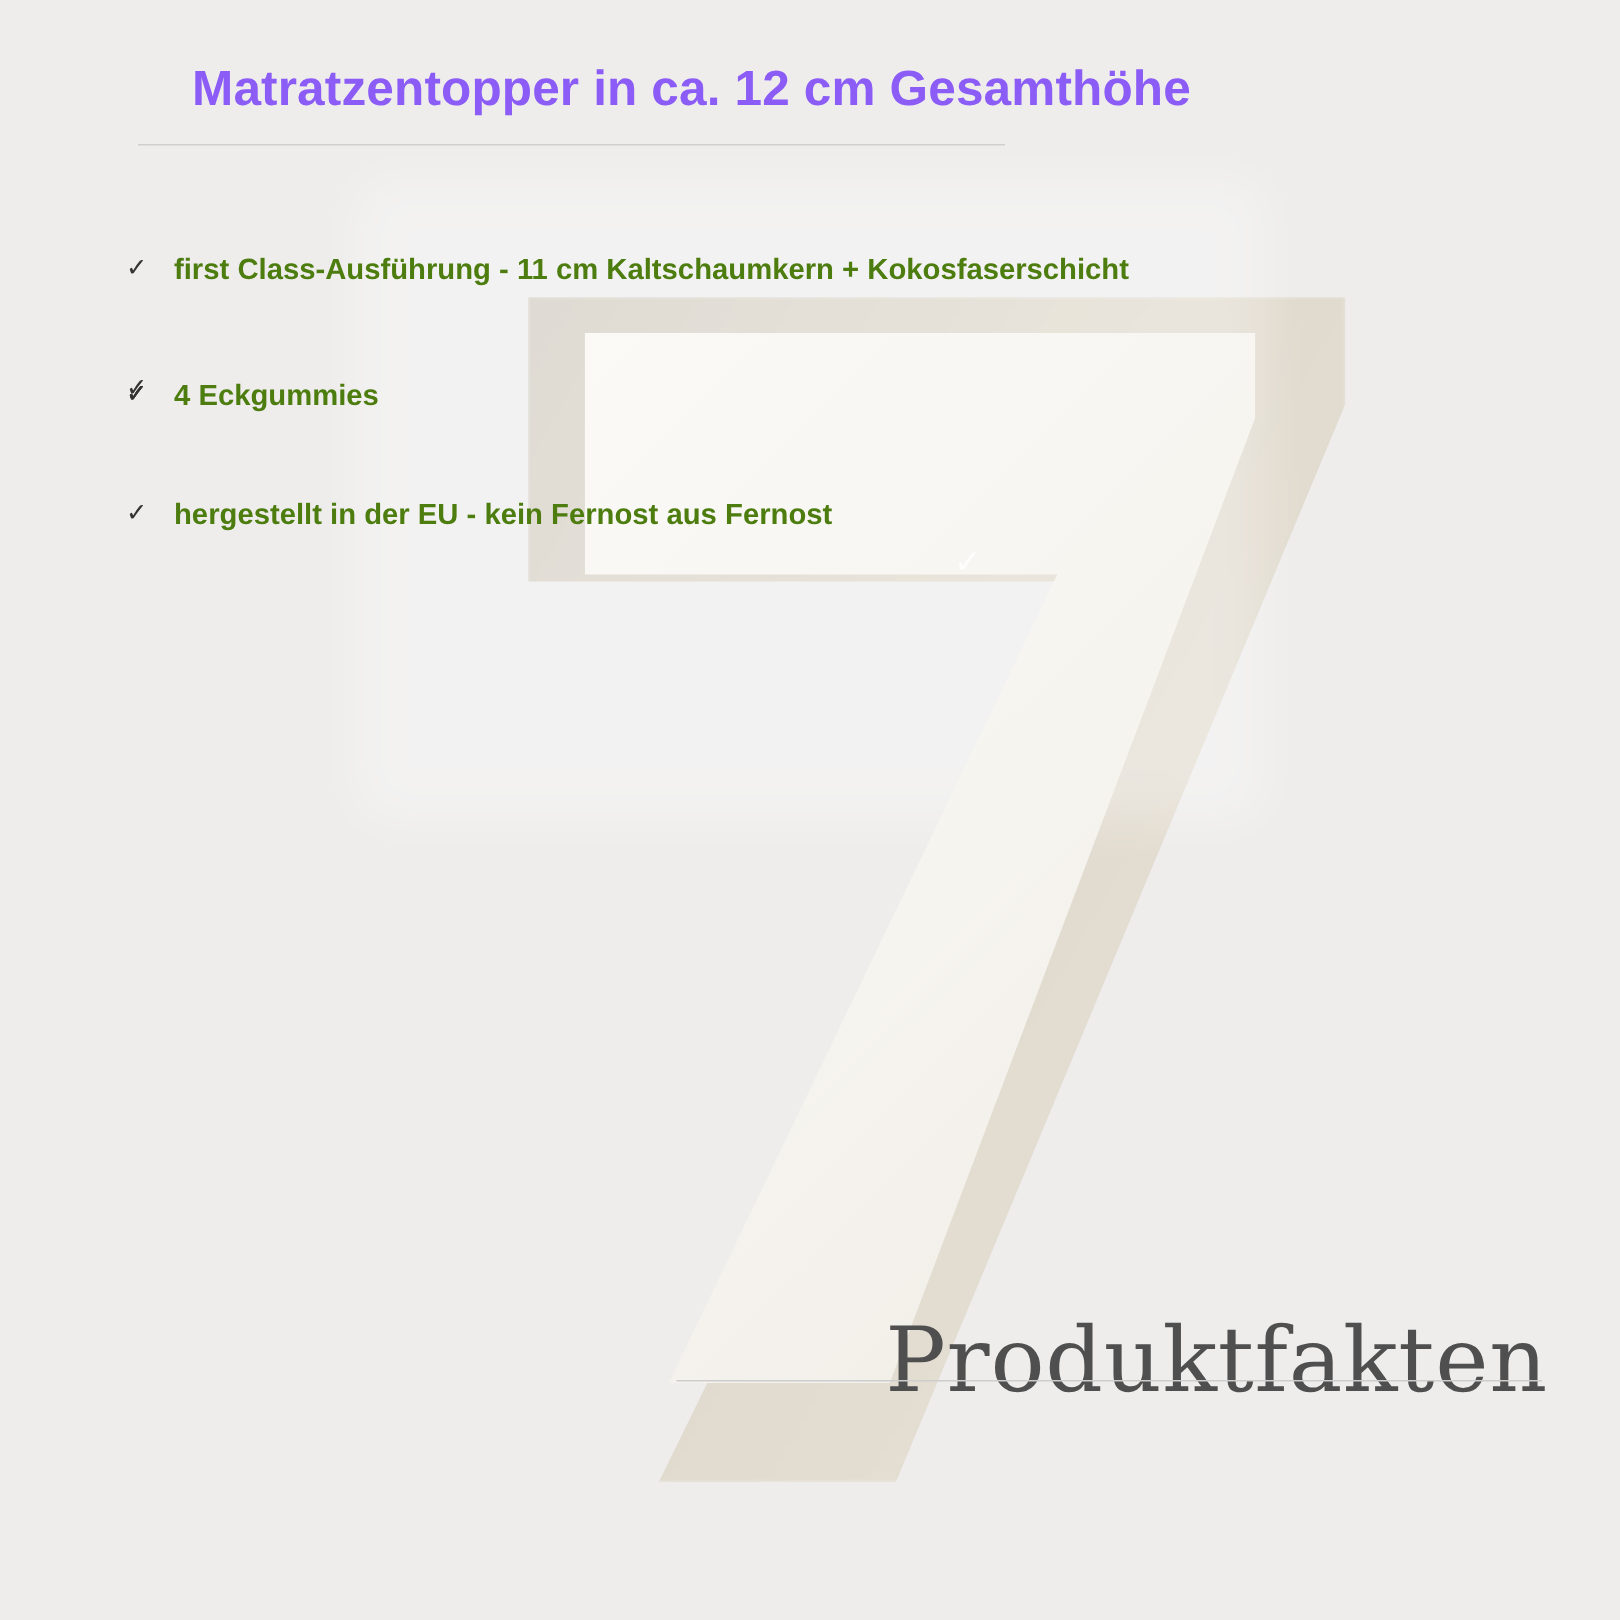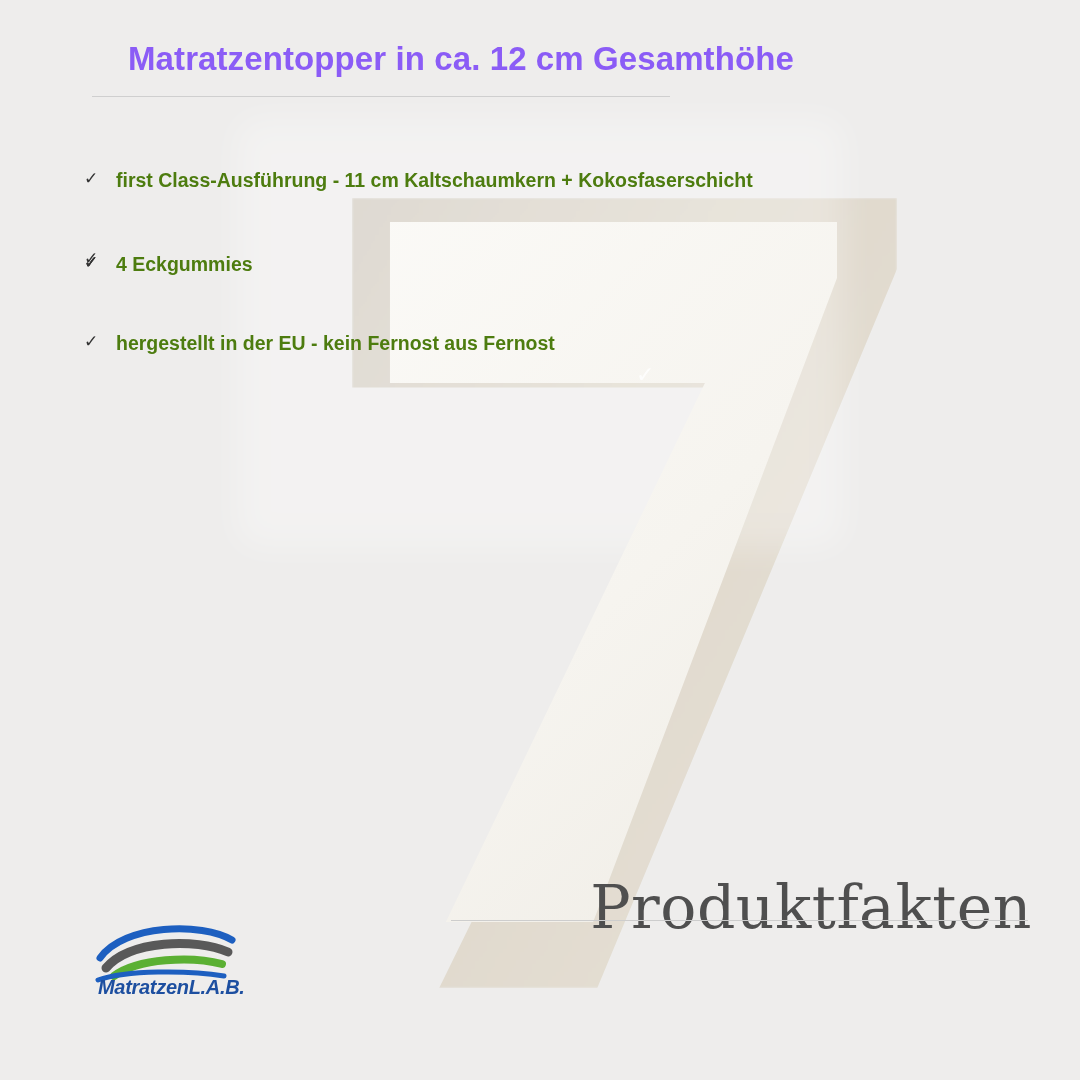--- a/index.html
+++ b/index.html
@@ -215,23 +215,14 @@
     <div class="bullet b6">
       <span class="check">✓</span>
       <span class="text">hergestellt in der EU - kein Fernost aus Fernost</span>
     </div>
 
   </div>
 
   <div class="produktfakten">Produktfakten</div>
   <div class="produktfakten-rule"></div>
 
-  <div class="logo">
-    <svg width="172" height="96" viewBox="0 0 172 96">
-      <path d="M8 40 C32 6, 110 4, 140 22" stroke="#1d5fc0" stroke-width="7" fill="none" stroke-linecap="round"></path>
-      <path d="M14 50 C38 22, 104 20, 136 34" stroke="#595959" stroke-width="9" fill="none" stroke-linecap="round"></path>
-      <path d="M22 58 C46 40, 100 38, 130 46" stroke="#5bb033" stroke-width="8" fill="none" stroke-linecap="round"></path>
-      <path d="M6 62 C34 52, 96 52, 132 58" stroke="#1d5fc0" stroke-width="5" fill="none" stroke-linecap="round"></path>
-    </svg>
-    <div class="logo-text">MatratzenL.A.B.</div>
-  </div>
 
 </div>
 
 </body></html>

